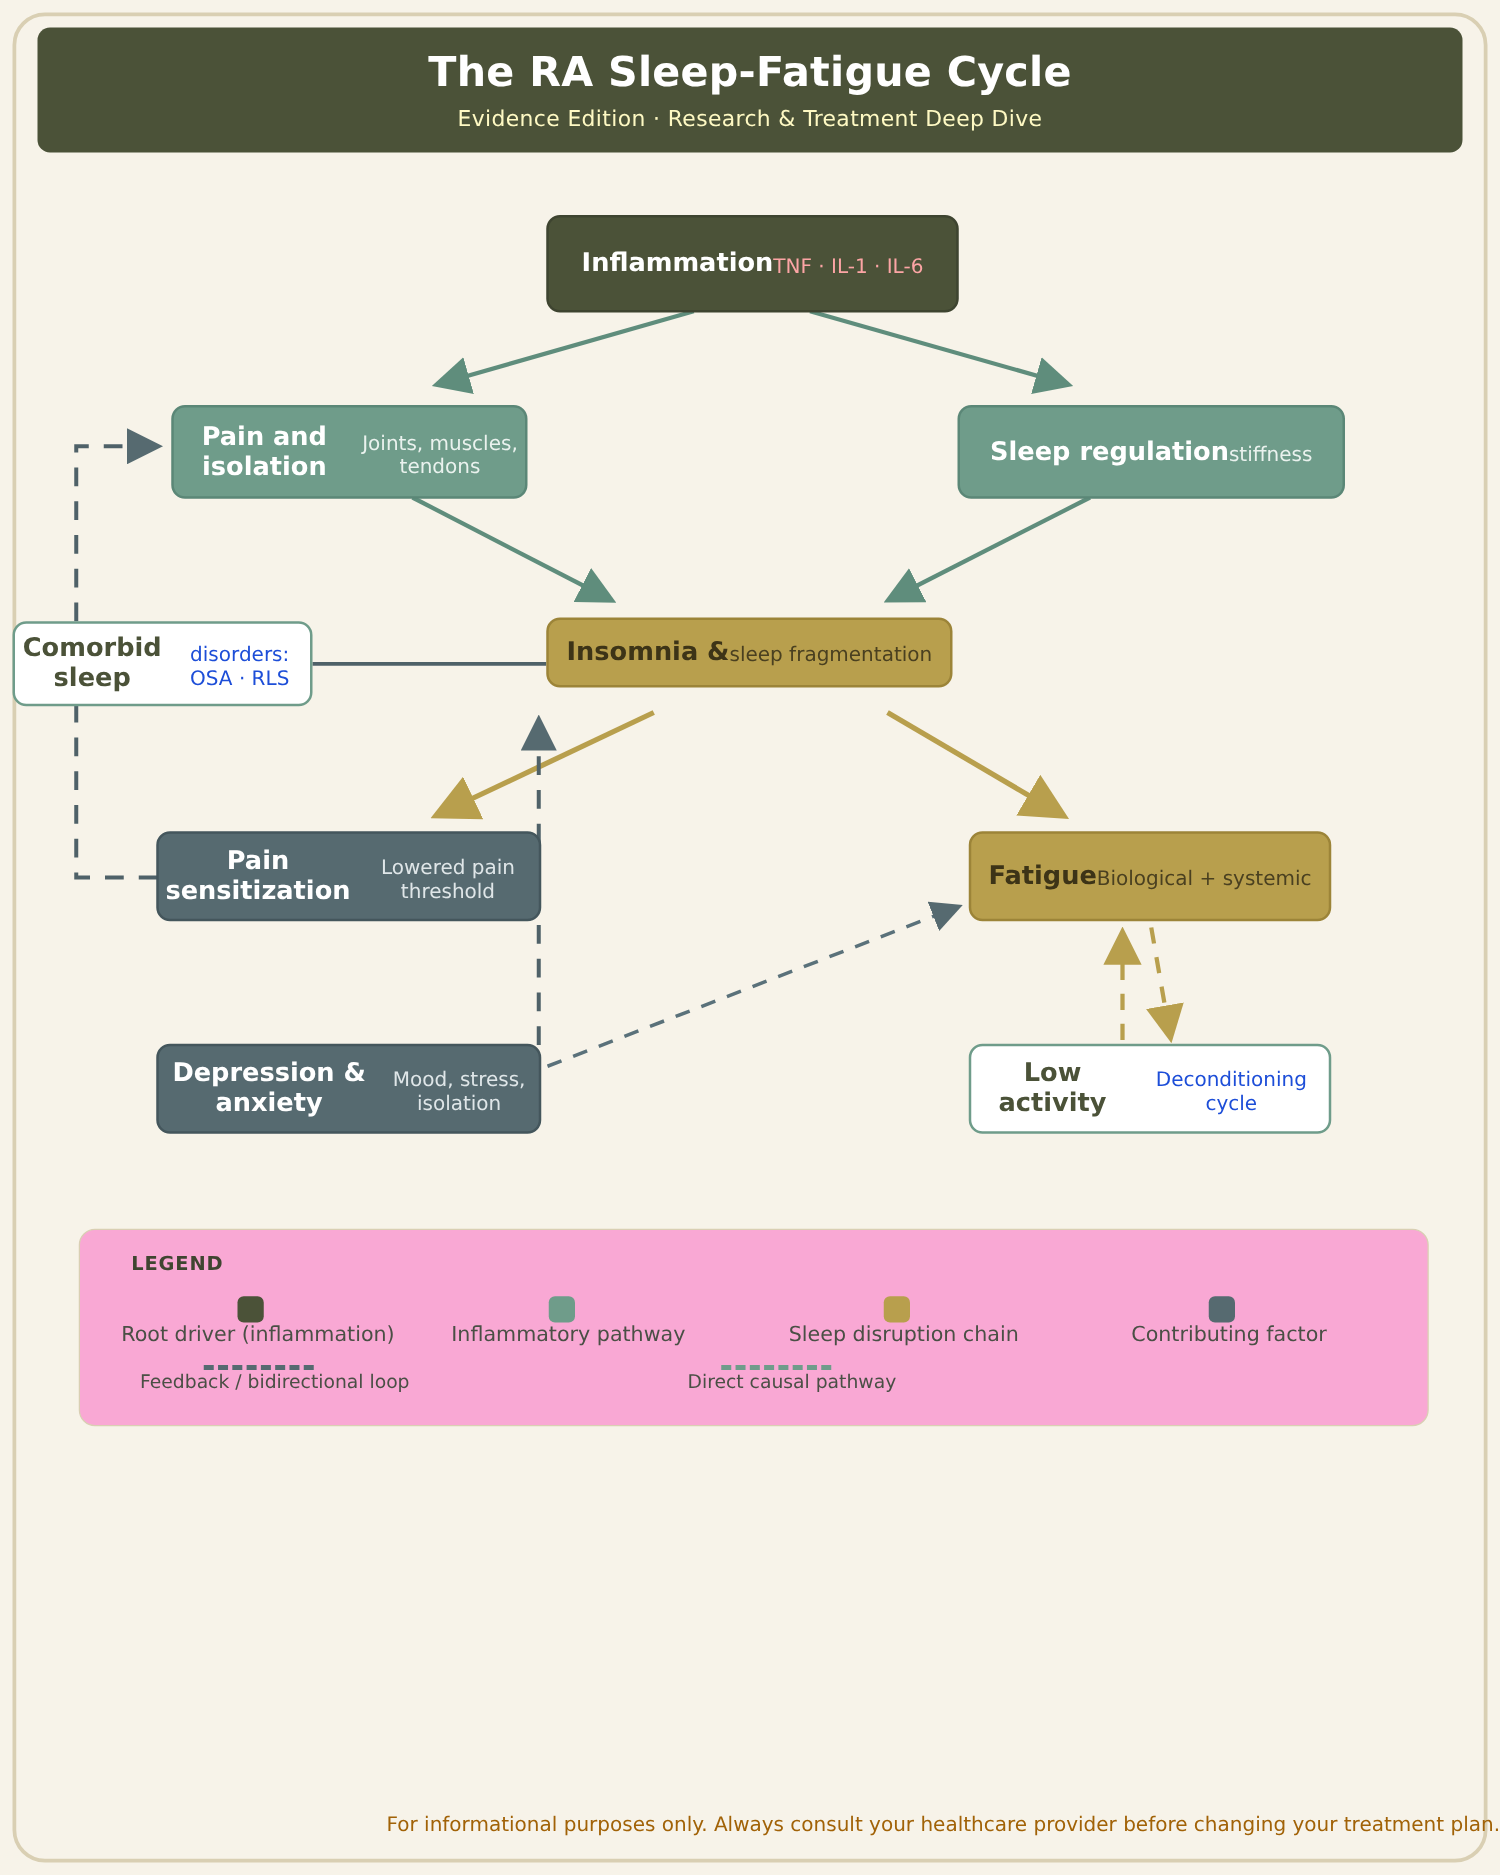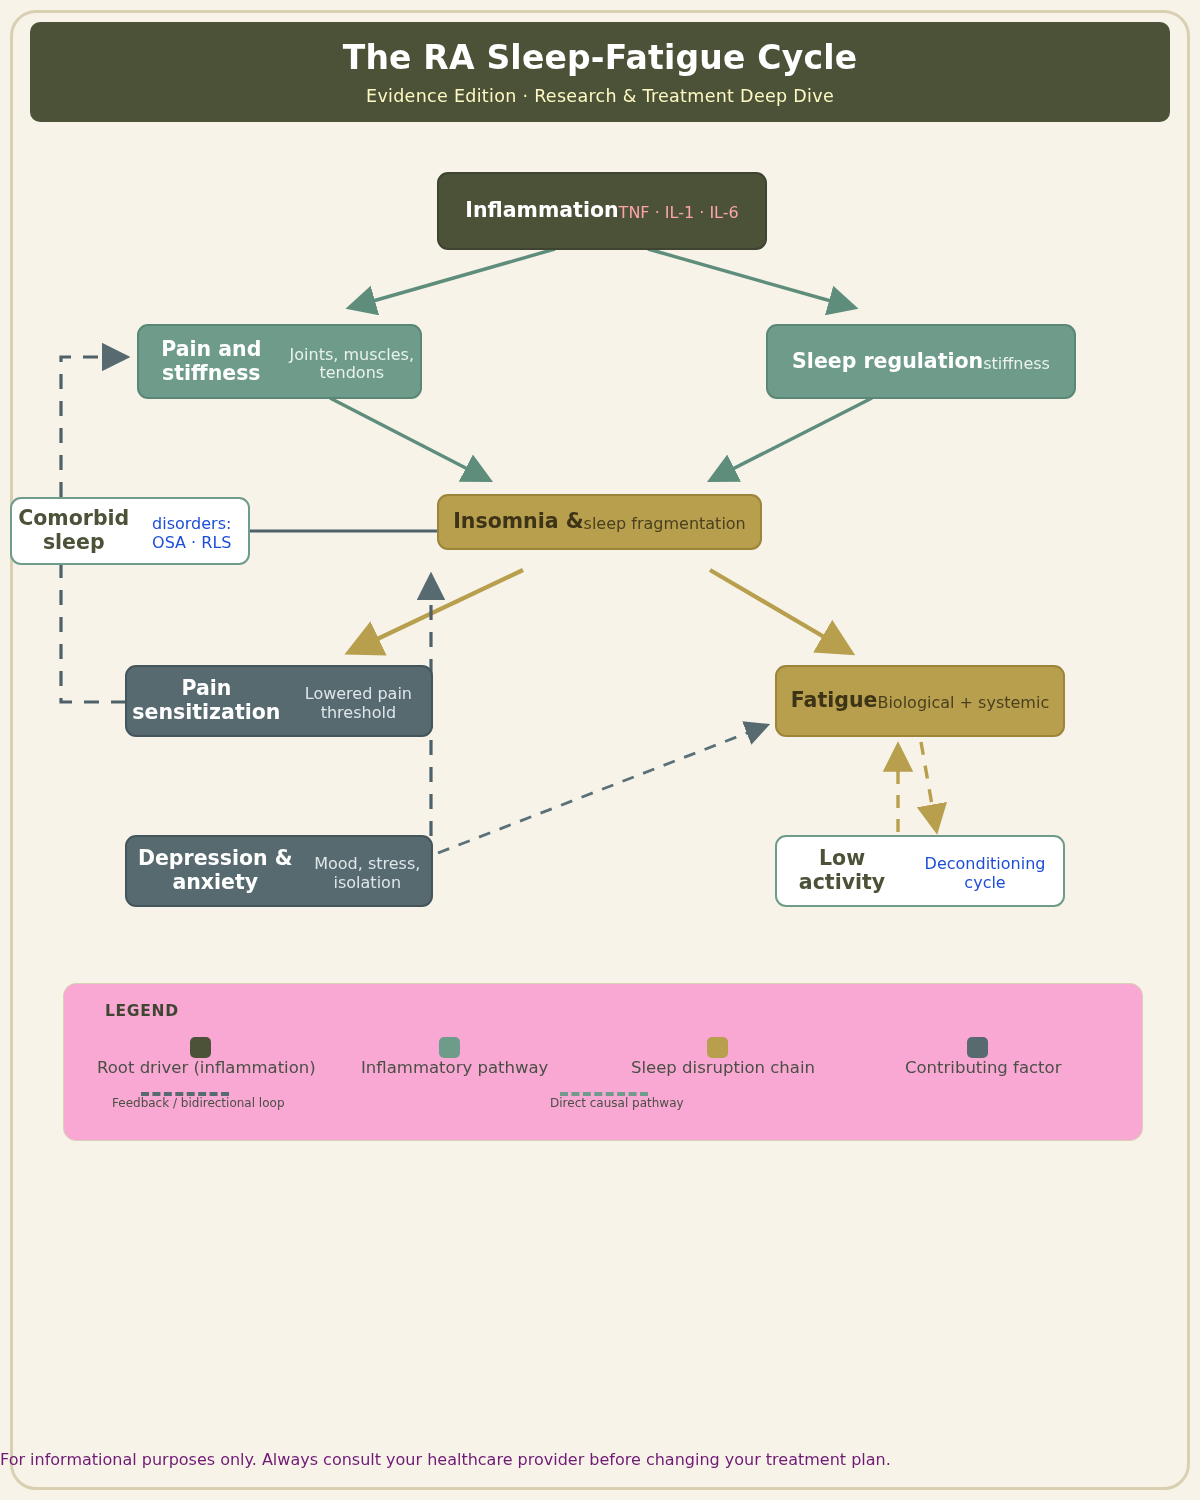--- a/index.html
+++ b/index.html
@@ -72,26 +72,26 @@
   }
   .legend-title{
     font-size:15.5px;font-weight:bold;color:#3f4530;letter-spacing:.7px;
     margin:2px 0 0 19px;
   }
   .legend-row{position:absolute;display:flex;align-items:center;flex-direction:column;}
   .swatch{width:21px;height:21px;border-radius:5px;display:inline-block;}
   .lg-label{font-size:16.5px;color:#4a4f45;margin-left:11px;white-space:nowrap;}
   .dashline{width:88px;height:0;border-top:4.5px dashed #566a70;display:inline-block;}
   .dashline.teal{border-top-color:#6f9c8a;}
-  .lg-label2{font-size:12px;color:#4a4f45;margin-left:26px;white-space:nowrap;}
+  .lg-label2{font-size:15px;color:#4a4f45;margin-left:26px;white-space:nowrap;}
 
   
   .footer{
-    position:absolute;left:0;top:1450px;width:1200px;text-align:left;
-    font-size:16px;color:#701a75;
+    position:absolute;left:0;top:1450px;width:1200px;text-align:right;
+    font-size:16px;color:#a16207;
   }
 </style>
 </head>
 <body>
 
 <div id="page">
 
   <div class="page-frame"></div>
 
   <div class="header">
@@ -135,21 +135,21 @@
     <path d="M898,832 L898,748" stroke="#b89f4d" stroke-width="3.4" fill="none" stroke-dasharray="13,11" marker-end="url(#ah-gold)"></path>
     <path d="M921,742 L936,828" stroke="#b89f4d" stroke-width="3.4" fill="none" stroke-dasharray="13,11" marker-end="url(#ah-gold)"></path>
   </svg>
 
   <div class="node n-root" style="left:437px;top:172px;width:330px;height:78px;">
     <div class="t">Inflammation</div>
     <div class="s">TNF · IL-1 · IL-6</div>
   </div>
 
   <div class="node n-teal" style="left:137px;top:324px;width:285px;height:75px;">
-    <div class="t">Pain and stiffness</div>
+    <div class="t">Pain and isolation</div>
     <div class="s">Joints, muscles, tendons</div>
   </div>
 
   <div class="node n-teal" style="left:766px;top:324px;width:310px;height:75px;">
     <div class="t">Sleep regulation</div>
     <div class="s">stiffness</div>
   </div>
 
   <div class="node n-outline" style="left:10px;top:497px;width:240px;height:68px;">
     <div class="t">Comorbid sleep</div>

